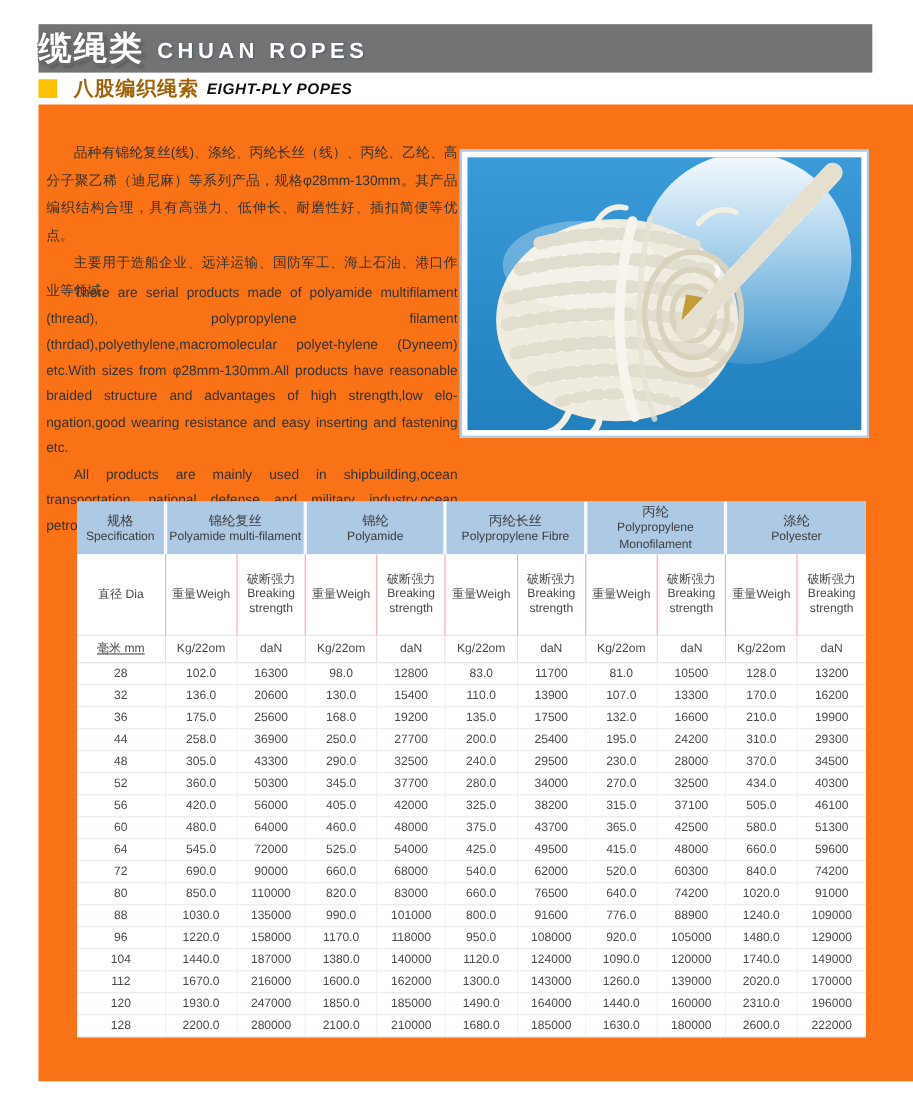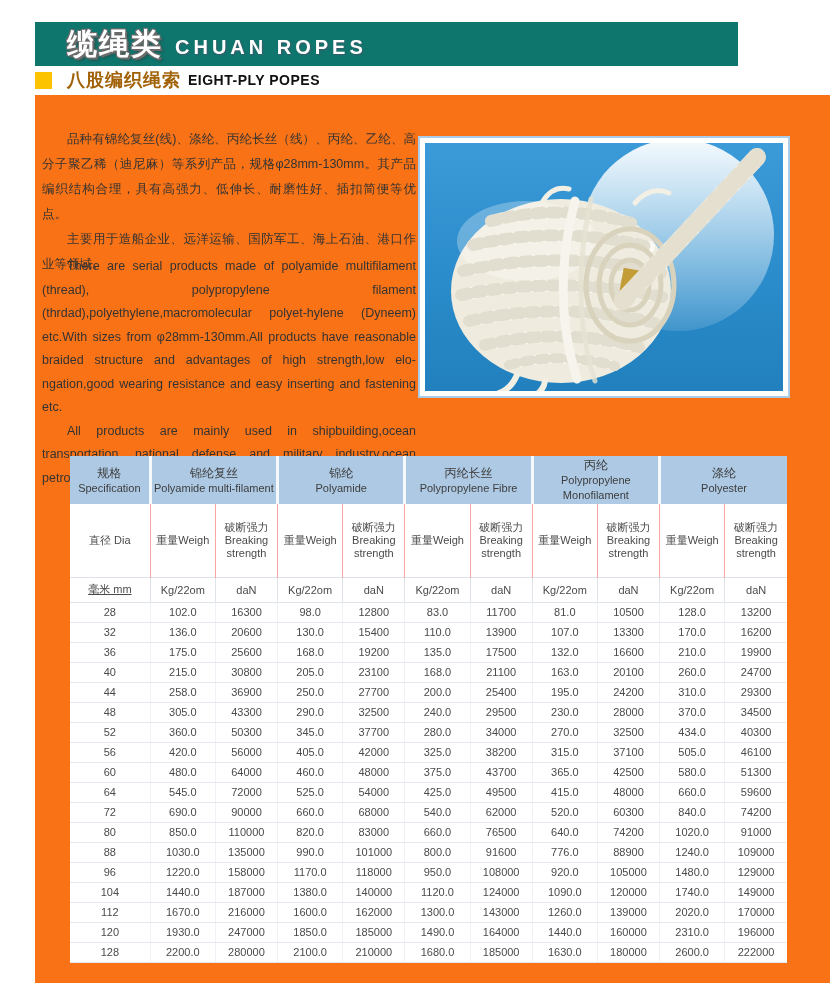--- a/index.html
+++ b/index.html
@@ -1,33 +1,33 @@
 <!DOCTYPE html>
 <html><head>
 <meta charset="utf-8">
 <style>
   html,body{margin:0;padding:0;background:#fff;}
   body{width:830px;height:1000px;position:relative;overflow:hidden;
        font-family:"Liberation Sans","DejaVu Sans",sans-serif;color:#333;}
 
   
-  .banner{position:absolute;left:35px;top:22px;width:703px;height:44px;
-          background:#0f766e;display:flex;align-items:center;padding-left:32px;
+  .banner{position:absolute;left:35px;top:22px;width:758px;height:44px;
+          background:#737373;display:flex;align-items:center;
           box-sizing:border-box;}
   .title-cn{font-size:30px;font-weight:bold;color:#fff;letter-spacing:2px;
             text-shadow:-1px -1px 0 #6b6b6b,1px -1px 0 #6b6b6b,-1px 1px 0 #6b6b6b,
                         2px 2px 0 #6b6b6b,3px 3px 3px rgba(50,50,50,.55);}
   .title-en{font-size:20px;font-weight:bold;color:#fff;letter-spacing:4px;
             margin-left:12px;margin-top:6px;text-shadow:1px 1px 2px rgba(70,85,105,.85);}
 
   
   .subtitle{position:absolute;left:35px;top:67px;height:26px;display:flex;align-items:center;}
   .bullet{width:17px;height:17px;background:#fcc400;margin-right:15px;flex:0 0 auto;}
   .sub-cn{font-size:18px;font-weight:bold;color:#a16207;letter-spacing:1px;}
-  .sub-en{font-size:14px;font-weight:bold;color:#101010;margin-left:7px;letter-spacing:.5px;}
+  .sub-en{font-size:14px;font-weight:bold;color:#101010;margin-left:7px;letter-spacing:.5px;font-style:italic;}
 
   
   .panel{position:absolute;left:35px;top:95px;width:816px;height:888px;background:#f97316;}
 
   .intro-cn{position:absolute;left:7px;top:32px;width:374px;font-size:12.5px;
             line-height:25px;text-align:justify;color:#333;}
   .intro-cn p{margin:0;text-indent:2em;}
   .intro-en{position:absolute;left:7px;top:160px;width:374px;font-size:12.5px;
             line-height:23.5px;text-align:justify;color:#333;}
   .intro-en p{margin:0;text-indent:2em;}
@@ -248,33 +248,20 @@
           <td>168.0</td>
           <td>19200</td>
           <td>135.0</td>
           <td>17500</td>
           <td>132.0</td>
           <td>16600</td>
           <td>210.0</td>
           <td>19900</td>
         </tr>
         <tr>
-          <td>40</td>
-          <td>215.0</td>
-          <td>30800</td>
-          <td>205.0</td>
-          <td>23100</td>
-          <td>168.0</td>
-          <td>21100</td>
-          <td>163.0</td>
-          <td>20100</td>
-          <td>260.0</td>
-          <td>24700</td>
-        </tr>
-        <tr>
           <td>44</td>
           <td>258.0</td>
           <td>36900</td>
           <td>250.0</td>
           <td>27700</td>
           <td>200.0</td>
           <td>25400</td>
           <td>195.0</td>
           <td>24200</td>
           <td>310.0</td>

